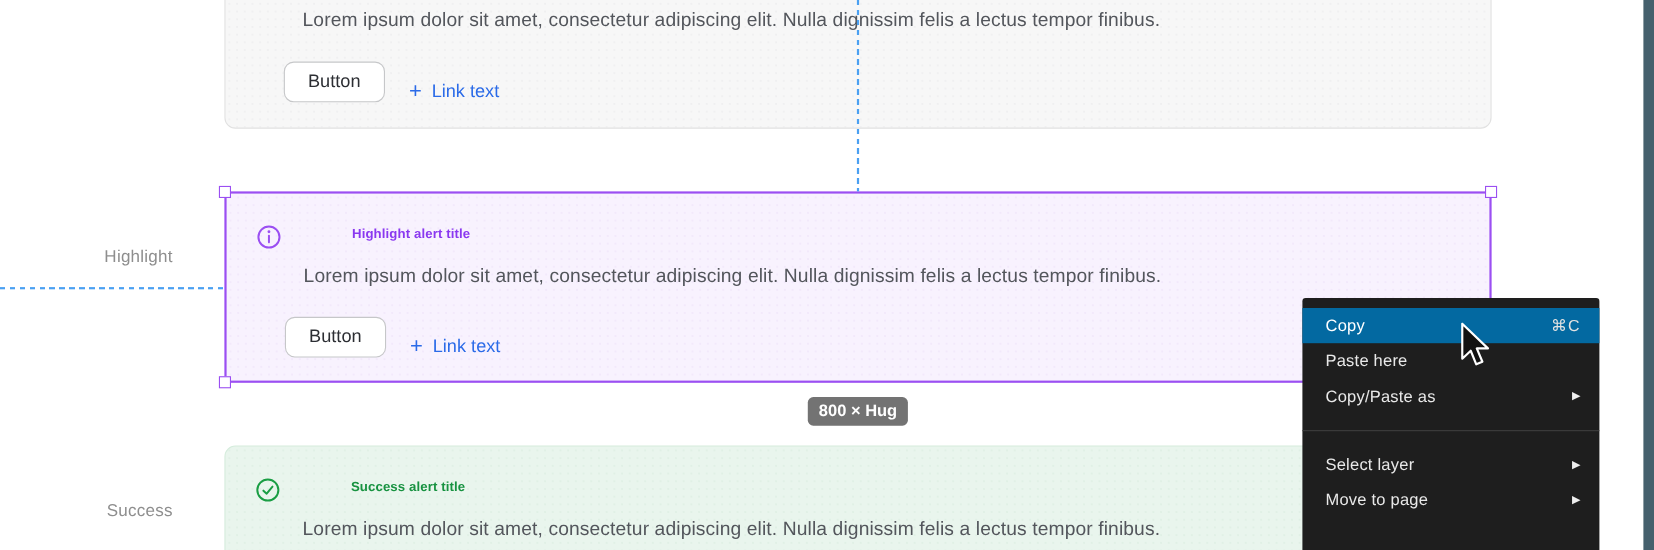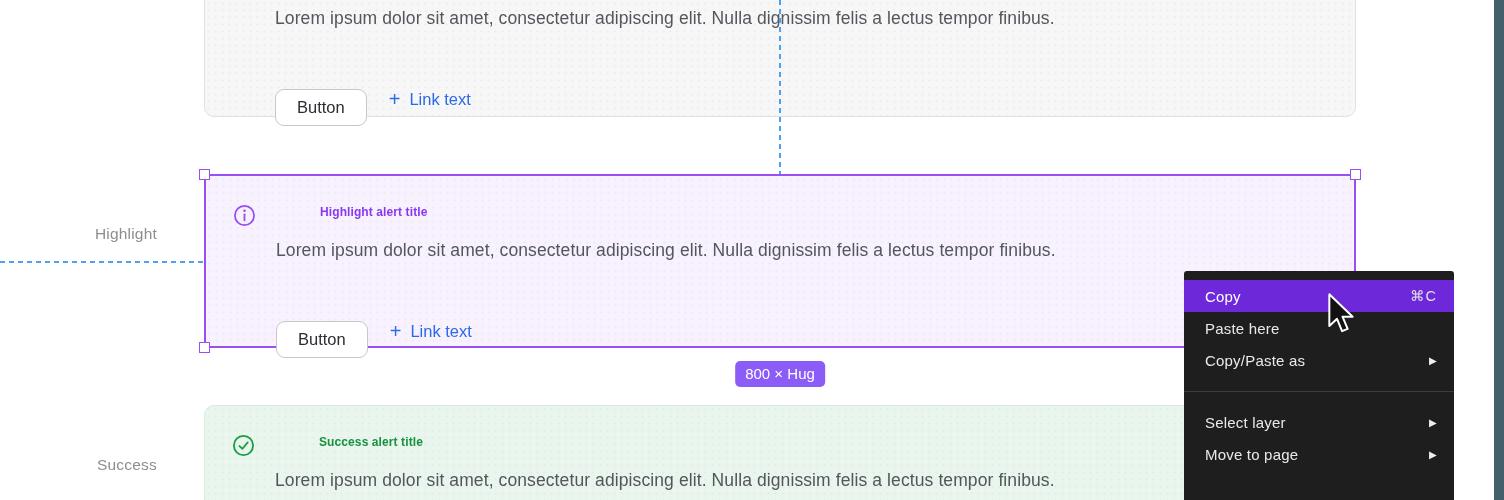--- a/index.html
+++ b/index.html
@@ -35,21 +35,21 @@
   .alert-title {
     position:absolute; left:70px; top:29px; font-size:12px; font-weight:bold;
     letter-spacing:.1px; white-space:nowrap;margin-left:44px;
   }
   .title-highlight { color:#8a38f0; }
   .title-success  { color:#179240; }
   .alert-body {
     position:absolute; left:70px; top:64px; width:1060px; font-size:17.5px;
     color:#53565c; white-space:nowrap; overflow:hidden; letter-spacing:.1px;
   }
-  .btn-row { position:absolute; left:70px; top:112px; display:flex; align-items:flex-start;margin-top:33px; }
+  .btn-row { position:absolute; left:53px; top:112px; display:flex; align-items:flex-end; }
   .mock-button {
     display:inline-flex; align-items:center; justify-content:center;
     height:37px; padding:0 21px; background:#ffffff;
     border:1px solid #c6c7c9; border-radius:9px;
     font-size:16.5px; font-weight:500; color:#2c2e33; cursor:default;
   }
   .mock-link {
     display:inline-flex; align-items:center; margin-left:22px; gap:9px;
     color:#2b6be8; font-size:16.5px; font-weight:500; cursor:default;
   }
@@ -79,38 +79,38 @@
   .row-label {
     position:absolute; left:0; width:157px; text-align:right;
     font-size:15.5px; color:#8e8e8e; letter-spacing:.2px;margin-top:32px;
   }
   .label-highlight { top:193px; }
   .label-success  { top:424px; }
 
   
   .size-badge {
     position:absolute; left:780px; top:361px; transform:translateX(-50%);
-    background:#8b5cf6; color:#fff; font-size:15px; font-weight:normal;
+    background:#737373; color:#fff; font-size:15px; font-weight:bold;
     line-height:26px; height:26px; padding:0 10px; border-radius:5px;
     white-space:nowrap; z-index:7;
   }
 
   
   .context-menu {
     position:absolute; left:1184px; top:271px; width:270px; height:229px;
     background:#1e1e1e; border-radius:3px 3px 0 0; padding-top:9px; z-index:20;
   }
   .menu-item {
     display:flex; align-items:center; height:32px; padding:0 17px 0 21px;
     color:#e9e9e9; font-size:15px; letter-spacing:.2px; cursor:default;
   }
   .menu-item .mi-label { flex:1 1 auto; white-space:nowrap; }
   .menu-item .mi-shortcut { flex:0 0 auto; font-size:14.5px; color:#e2e2e2; letter-spacing:1px; white-space:nowrap; }
   .menu-item .mi-arrow { flex:0 0 auto; font-size:10px; color:#efefef; }
-  .menu-item.highlighted { background:#6d28d9; color:#ffffff; }
+  .menu-item.highlighted { background:#0369a1; color:#ffffff; }
   .menu-divider { height:1px; background:#3d3d3d; margin:15px 0 14px 0; }
 
   
   .cursor { position:absolute; left:1327px; top:293px; z-index:30; }
 
   
   .right-strip {
     position:absolute; right:0; top:0; width:10px; height:500px;
     background:#45606d; z-index:40;
   }

